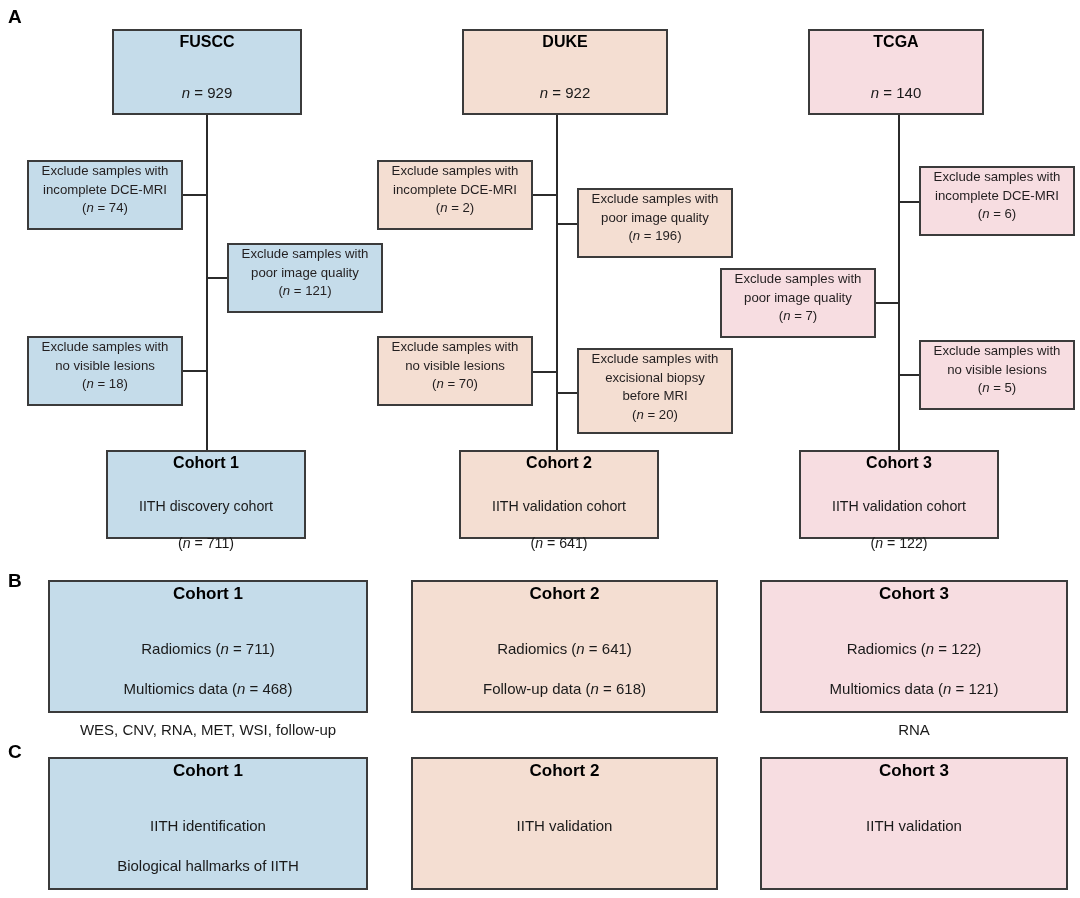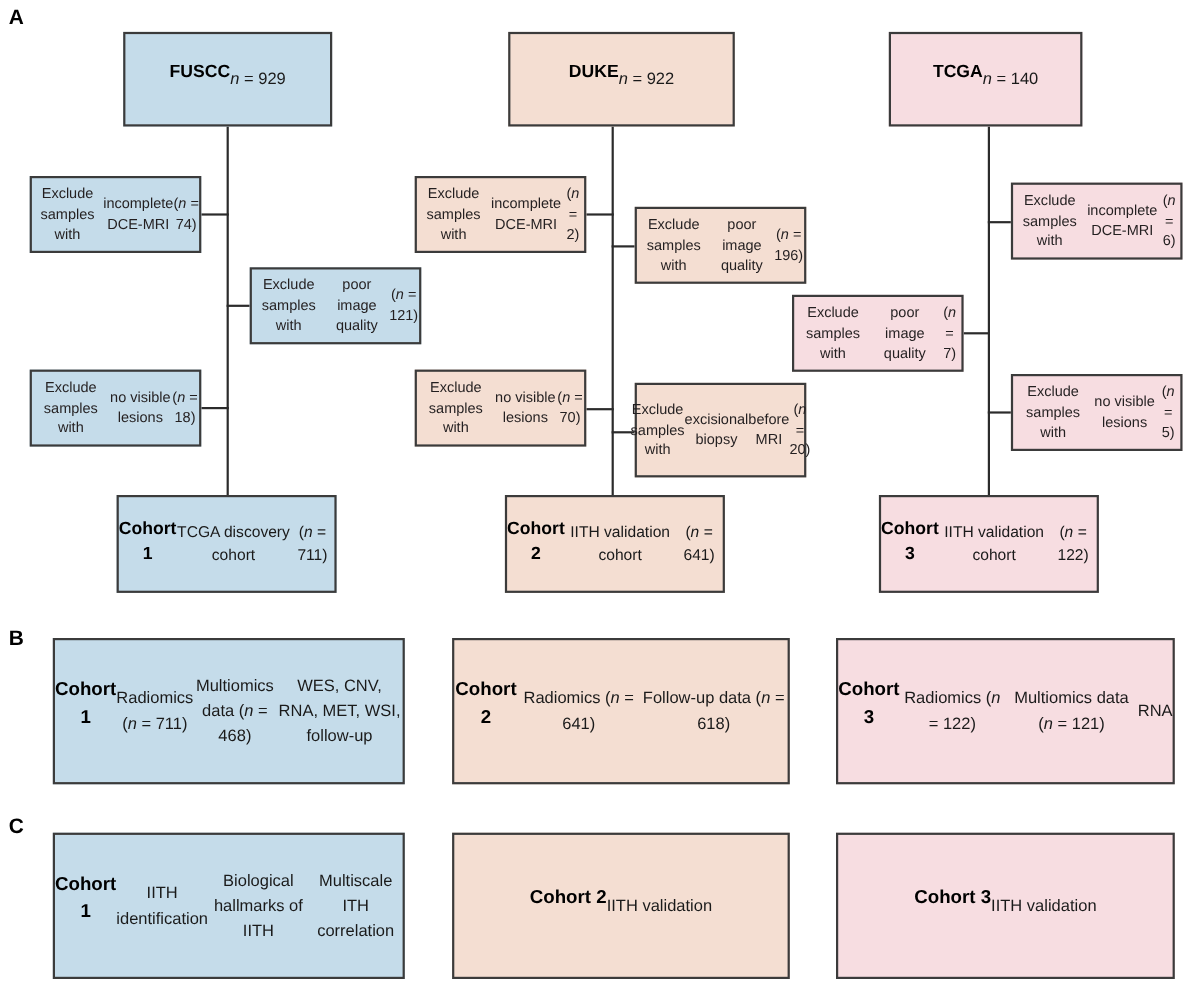--- a/index.html
+++ b/index.html
@@ -19,33 +19,34 @@
     font-size:19px;
     color:#000;
     letter-spacing:0.2px;
   }
 
   .box{
     position:absolute;
     box-sizing:border-box;
     border:2.2px solid #3b3b3b;
     display:flex;
+    flex-direction:column;
     align-items:center;
-    justify-content:center;
     text-align:center;
     line-height:1.42;
   }
   .box .ttl{
     font-weight:bold;
     font-size:15.5px;
     color:#000;
   }
   .box .sub{
     font-size:14px;
     color:#1a1a1a;
+    margin-top:17px;
   }
   .box.src .ttl{font-size:16px;margin-bottom:11px;}
   .box.src .sub{font-size:15px;}
 
   .box.excl{font-size:13.2px;}
   .box.excl .ln{font-size:13.2px;display:block;}
 
   .box.cohort .ttl{font-size:16px;margin-bottom:4px;}
   .box.cohort .sub{font-size:14.2px;}
 
@@ -93,21 +94,21 @@
   </div>
 
   <div class="box excl blue" style="left:27px;top:336px;width:156px;height:70px;">
     <span class="ln">Exclude samples with</span>
     <span class="ln">no visible lesions</span>
     <span class="ln">(<span class="ital">n</span> <span>= 18)</span></span>
   </div>
 
   <div class="box cohort blue" style="left:106px;top:450px;width:200px;height:89px;">
     <div class="ttl">Cohort 1</div>
-    <div class="sub">TCGA discovery cohort</div>
+    <div class="sub">IITH discovery cohort</div>
     <div class="sub">(<span class="ital">n</span> <span>= 711)</span></div>
   </div>
 
   <div class="vline" style="left:556px;top:115px;height:335px;"></div>
   <div class="hline" style="left:533px;top:194px;width:25px;"></div>
   <div class="hline" style="left:556px;top:223px;width:21px;"></div>
   <div class="hline" style="left:533px;top:371px;width:25px;"></div>
   <div class="hline" style="left:556px;top:392px;width:21px;"></div>
 
   <div class="box src peach" style="left:462px;top:29px;width:206px;height:86px;">

